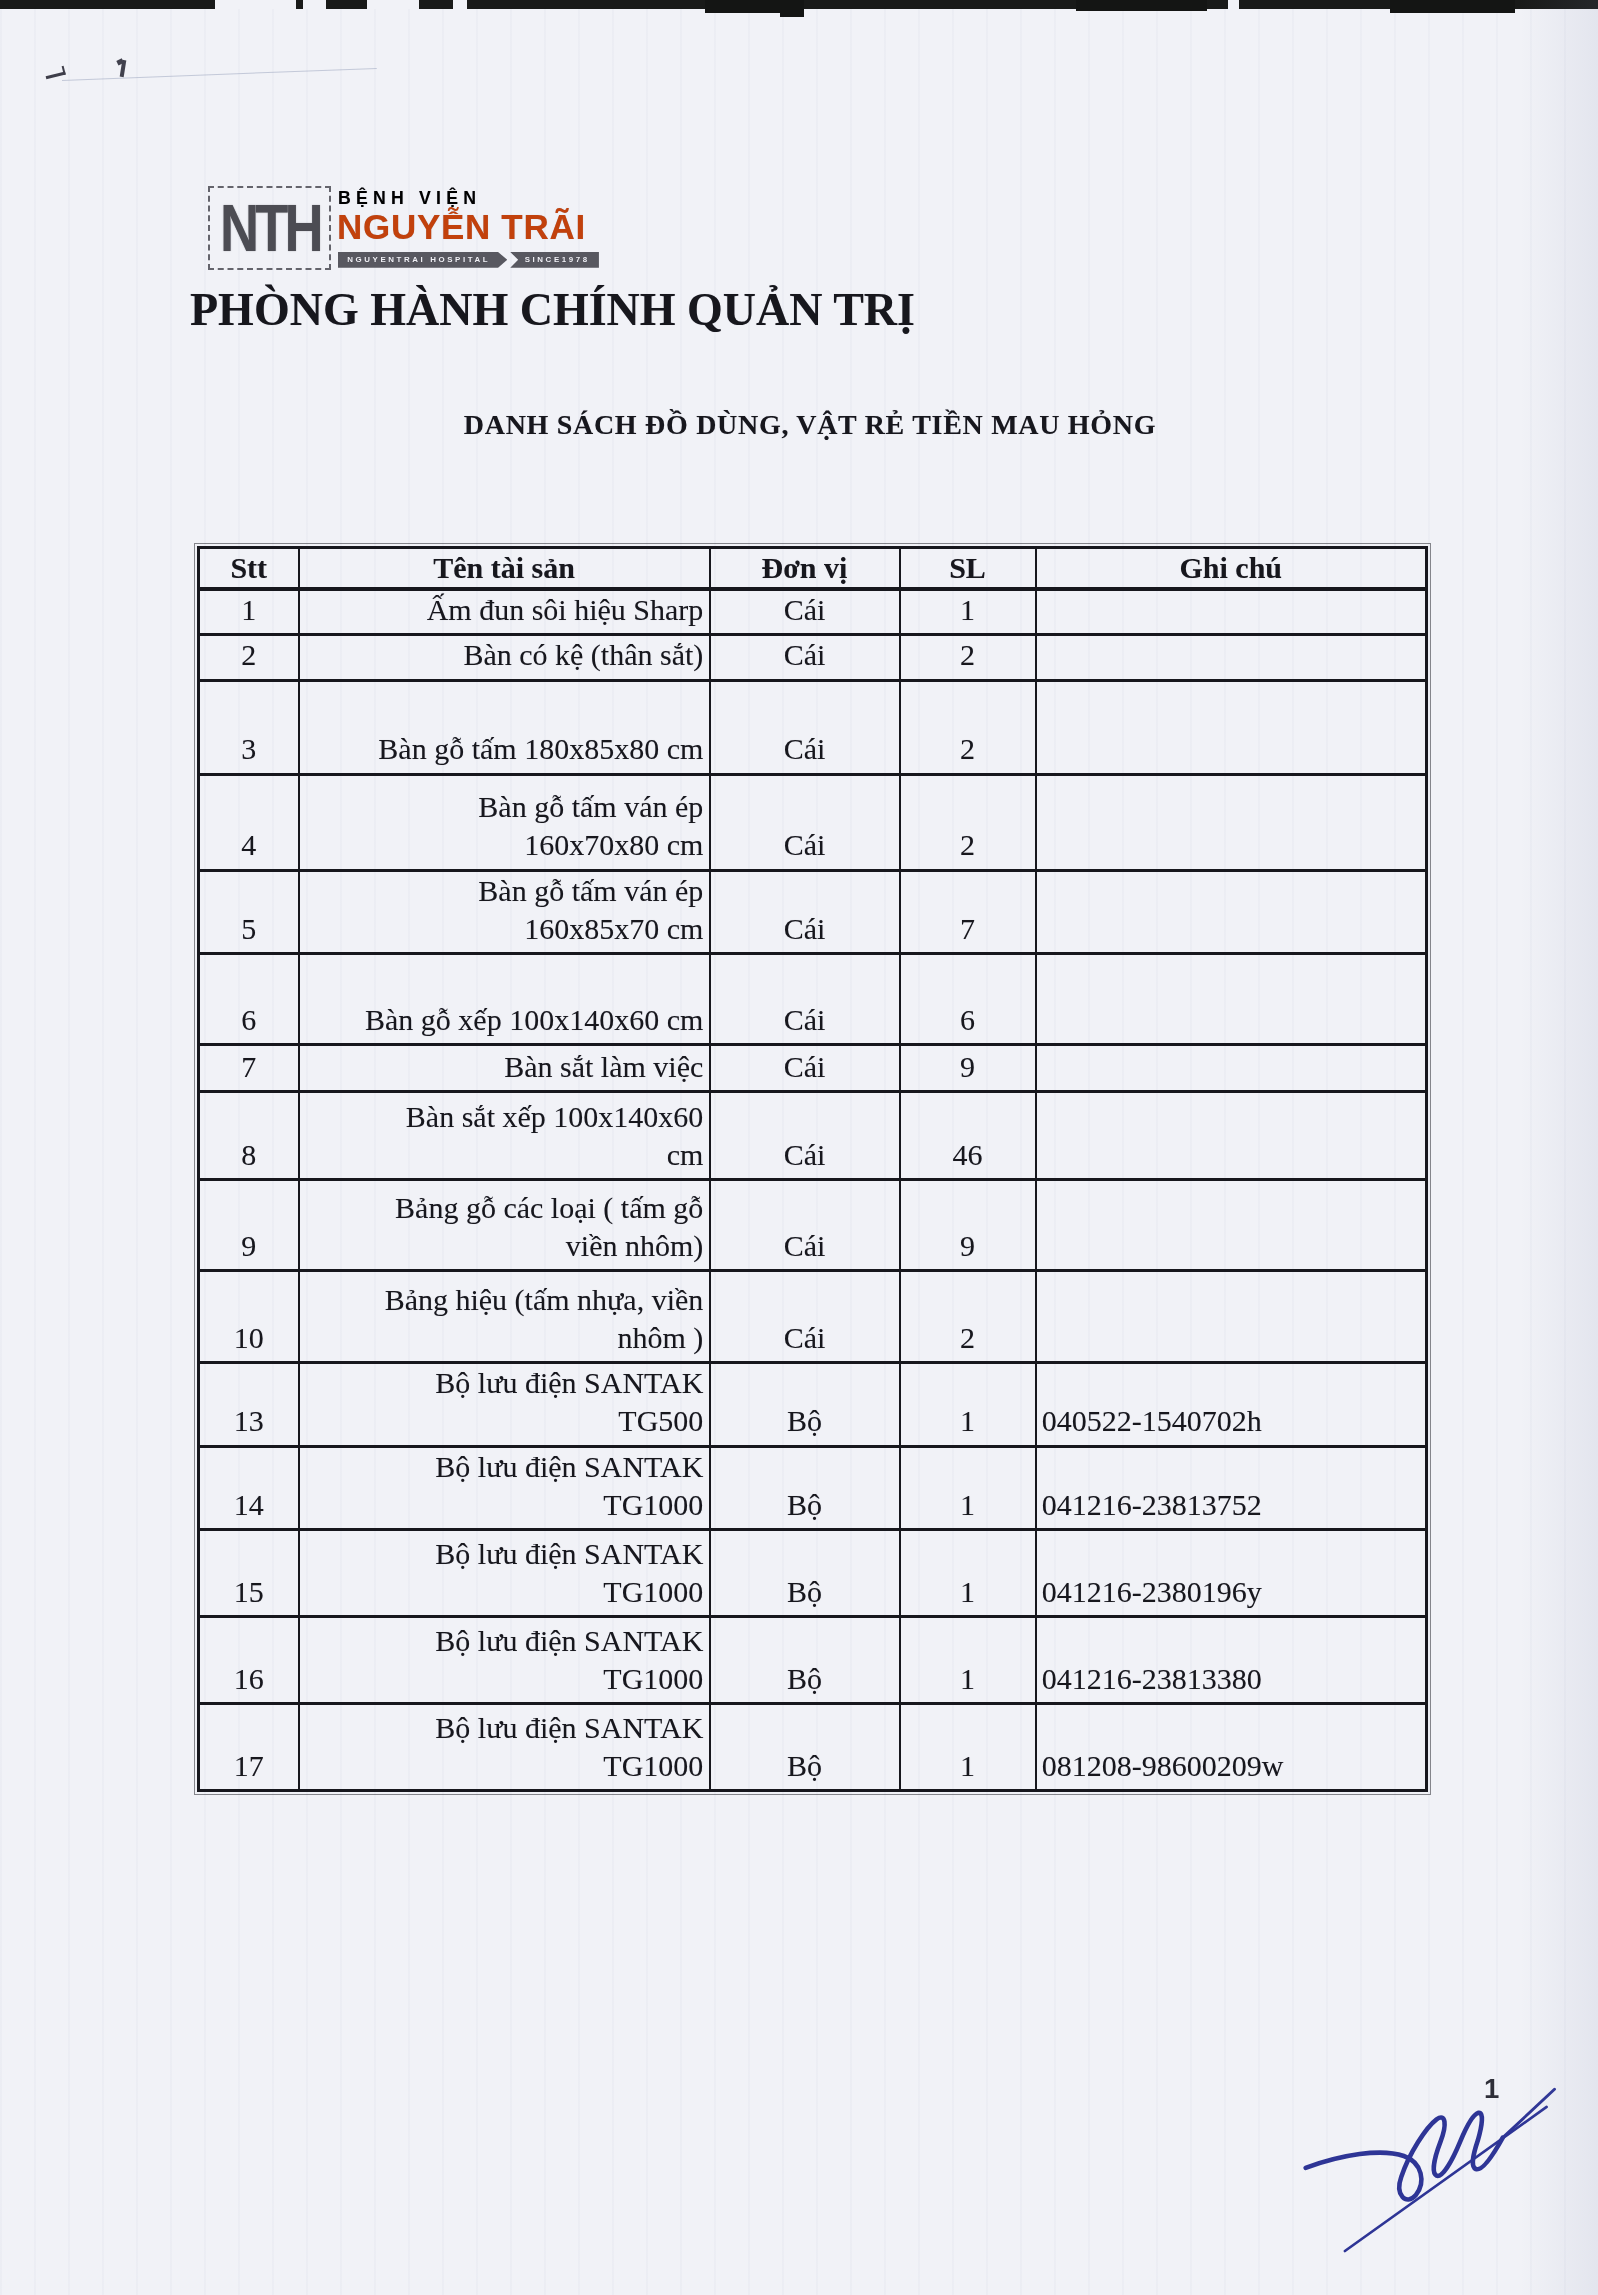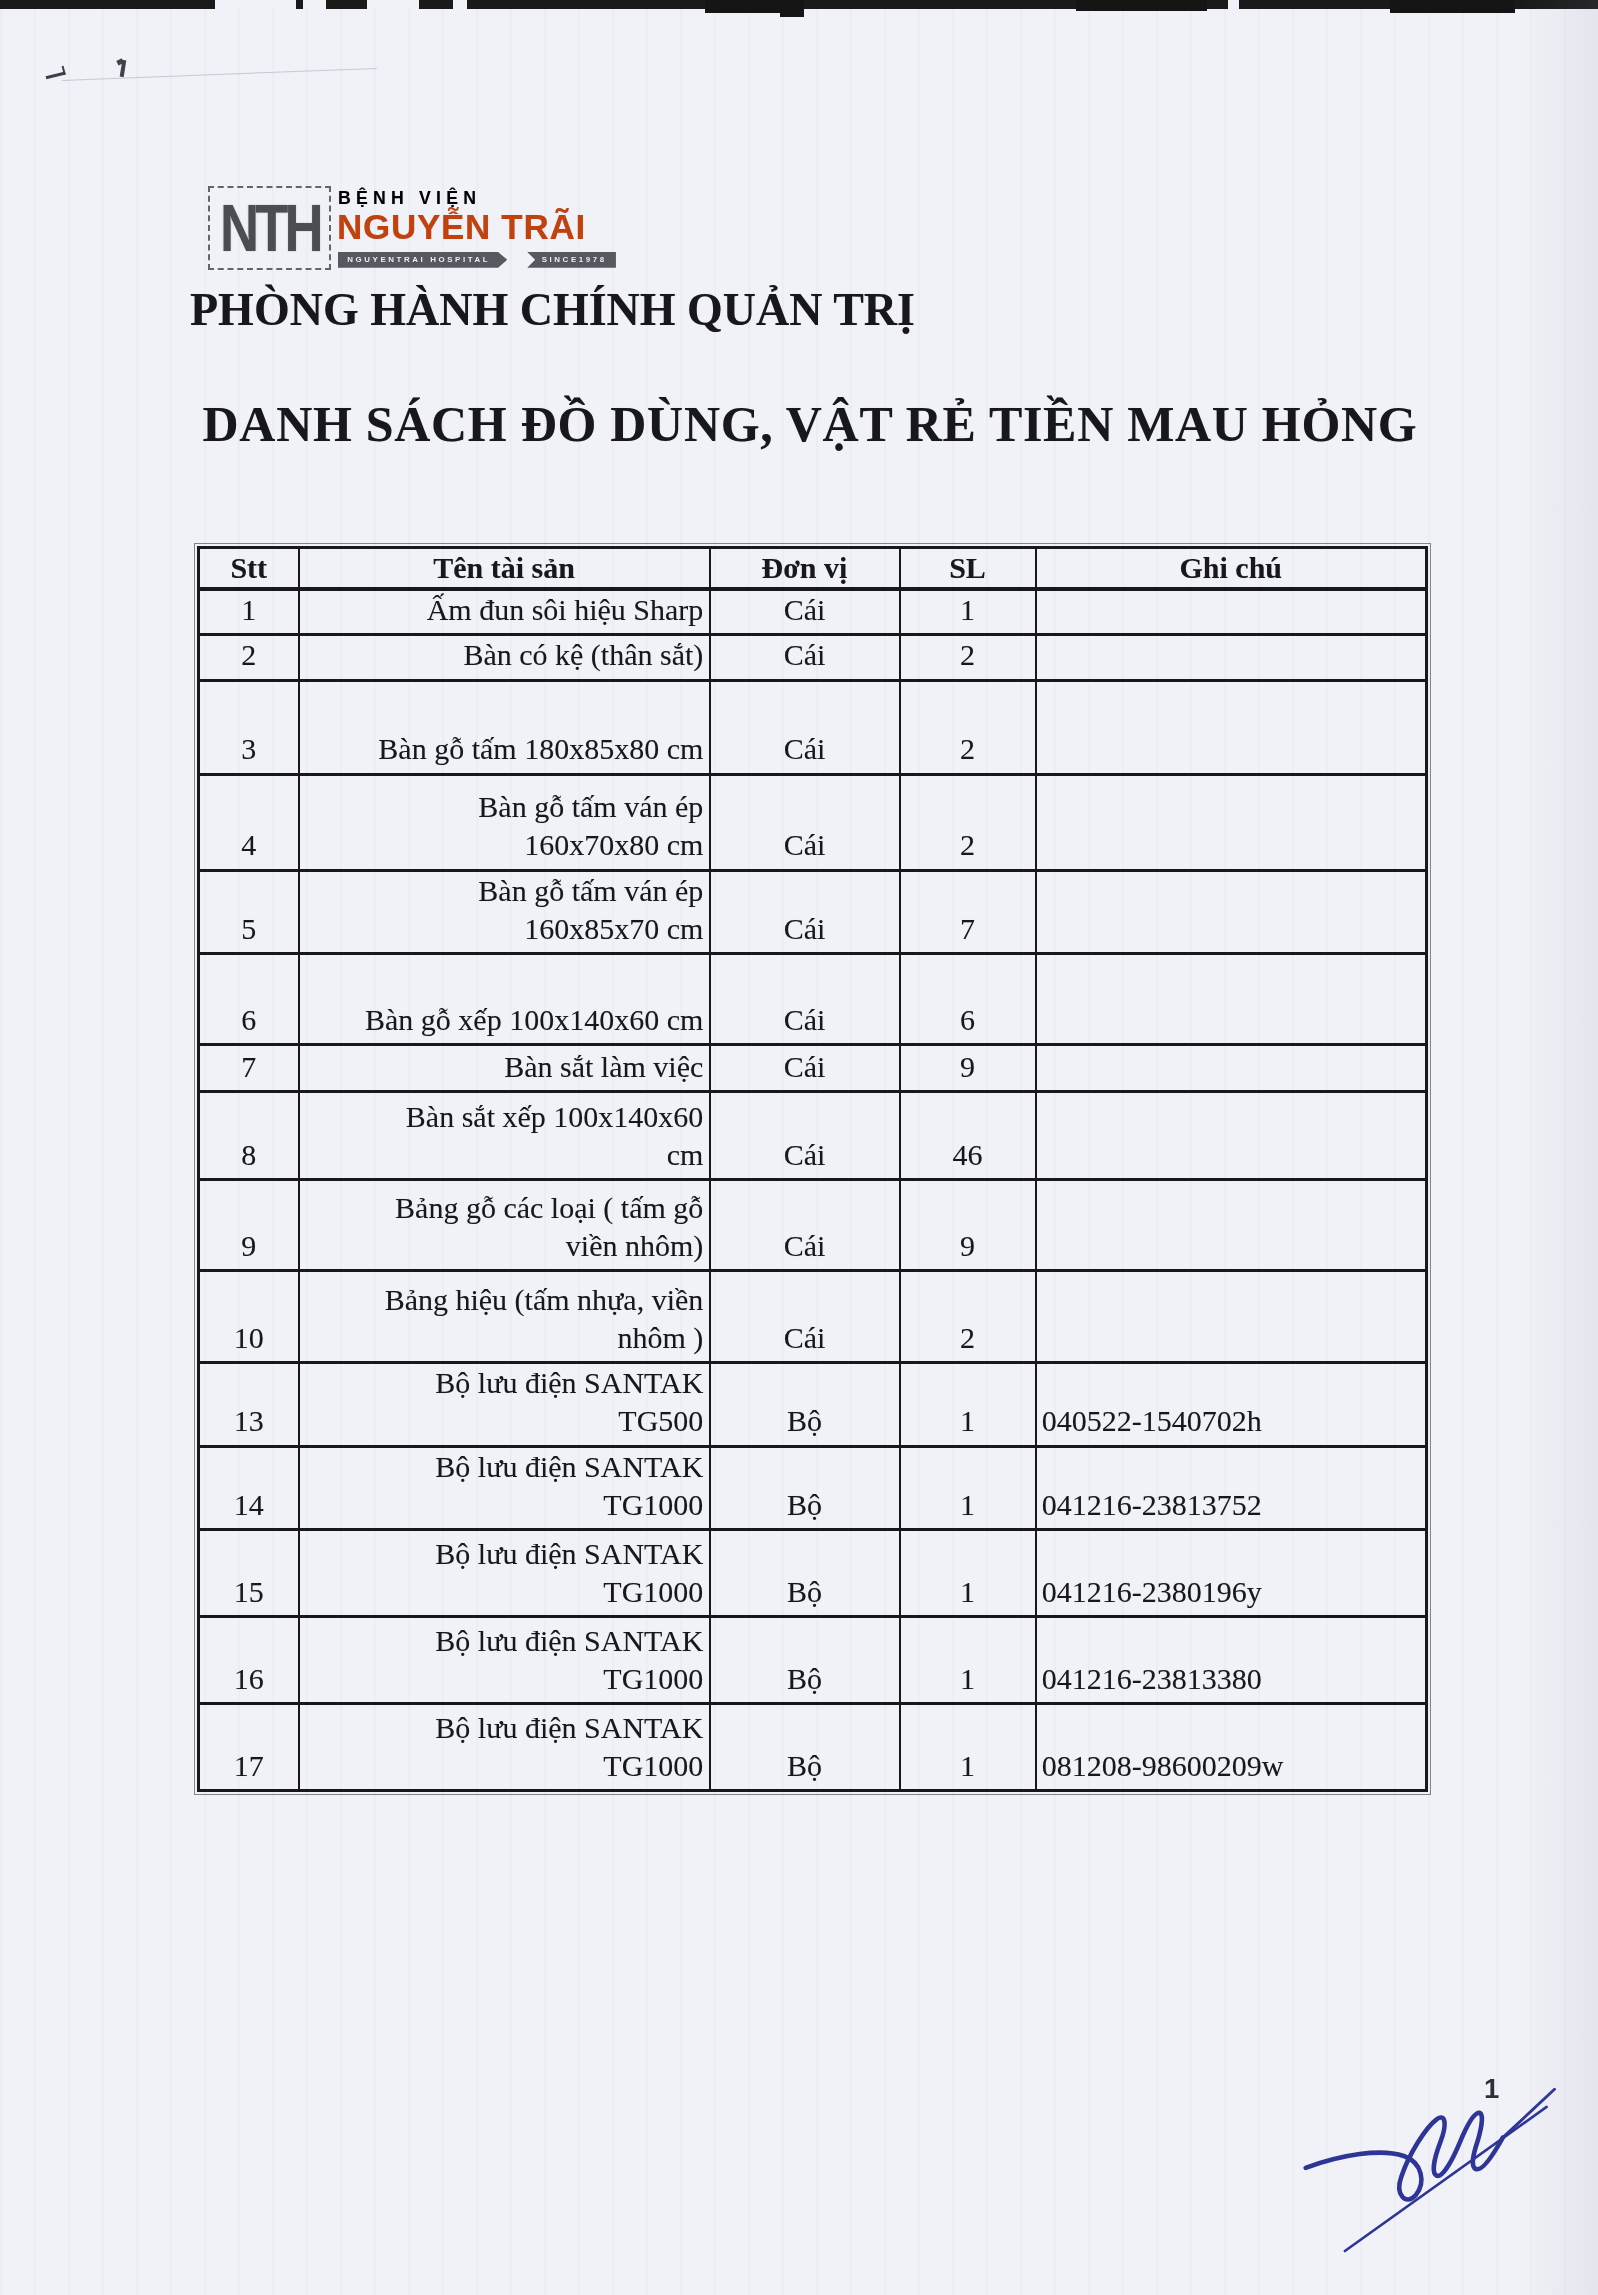--- a/index.html
+++ b/index.html
@@ -32,31 +32,31 @@
 
   
   .logo-box{position:absolute;left:208px;top:186px;width:123px;height:84px;
     border:2.6px dashed #64646c;display:flex;align-items:center;justify-content:center;overflow:hidden;}
   .logo-monogram{font-family:"Liberation Sans","DejaVu Sans",sans-serif;font-weight:700;font-size:66px;
     letter-spacing:-4.6px;color:#4c4c53;transform:scaleX(.82);text-shadow:0 0 1.3px rgba(70,70,80,.6);}
   .logo-line1{position:absolute;left:338px;top:188px;font-family:"Liberation Sans","DejaVu Sans",sans-serif;
     font-weight:700;font-size:17.7px;letter-spacing:5.2px;color:#000000;}
   .logo-line2{position:absolute;left:337px;top:207px;font-family:"Liberation Sans","DejaVu Sans",sans-serif;
     font-weight:700;font-size:35px;letter-spacing:0.7px;color:#c2410c;}
-  .logo-banner{position:absolute;left:338px;top:252px;height:15.7px;display:flex;gap:20px;align-items:stretch;}
+  .logo-banner{position:absolute;left:338px;top:252px;height:15.7px;display:flex;gap:3px;align-items:stretch;}
   .banner-seg{background:#585860;color:#f2f2f6;font-family:"Liberation Sans","DejaVu Sans",sans-serif;
     font-weight:700;font-size:7.9px;letter-spacing:2.6px;display:flex;align-items:center;padding:0 9.2px;white-space:nowrap;}
   .banner-seg.left{clip-path:polygon(0 0,calc(100% - 9.2px) 0,100% 50%,calc(100% - 9.2px) 100%,0 100%);padding-right:17px;}
   .banner-seg.right{clip-path:polygon(0 0,100% 0,100% 100%,0 100%,7.9px 50%);padding-left:14.4px;}
 
   .department{position:absolute;left:190px;top:283px;font-weight:700;font-size:46px;letter-spacing:0;}
 
   
   .doc-title{position:absolute;left:197px;top:397px;width:1226px;text-align:center;
-    font-weight:700;font-size:50px;line-height:55px;letter-spacing:0.7px;}
+    font-weight:700;font-size:28px;line-height:55px;letter-spacing:0.7px;}
 
   
   #asset-table{position:absolute;left:197px;top:546px;width:1226px;border-collapse:collapse;table-layout:fixed;
     border:3.9px solid var(--ink);outline:1.3px solid rgba(24,24,32,.5);outline-offset:2.6px;}
   #asset-table th,#asset-table td{border:2px solid var(--ink);border-top-width:3.3px;border-bottom-width:3.3px;
     font-size:30px;overflow:hidden;}
   #asset-table th{font-weight:700;height:41px;text-align:center;vertical-align:middle;border-bottom-width:4.6px;}
   #asset-table td{vertical-align:bottom;padding:0 5.2px 4.6px 5.2px;line-height:38px;}
   td.c-stt{text-align:center;}
   td.c-name{text-align:right;padding-left:9.2px;white-space:pre-line;}

